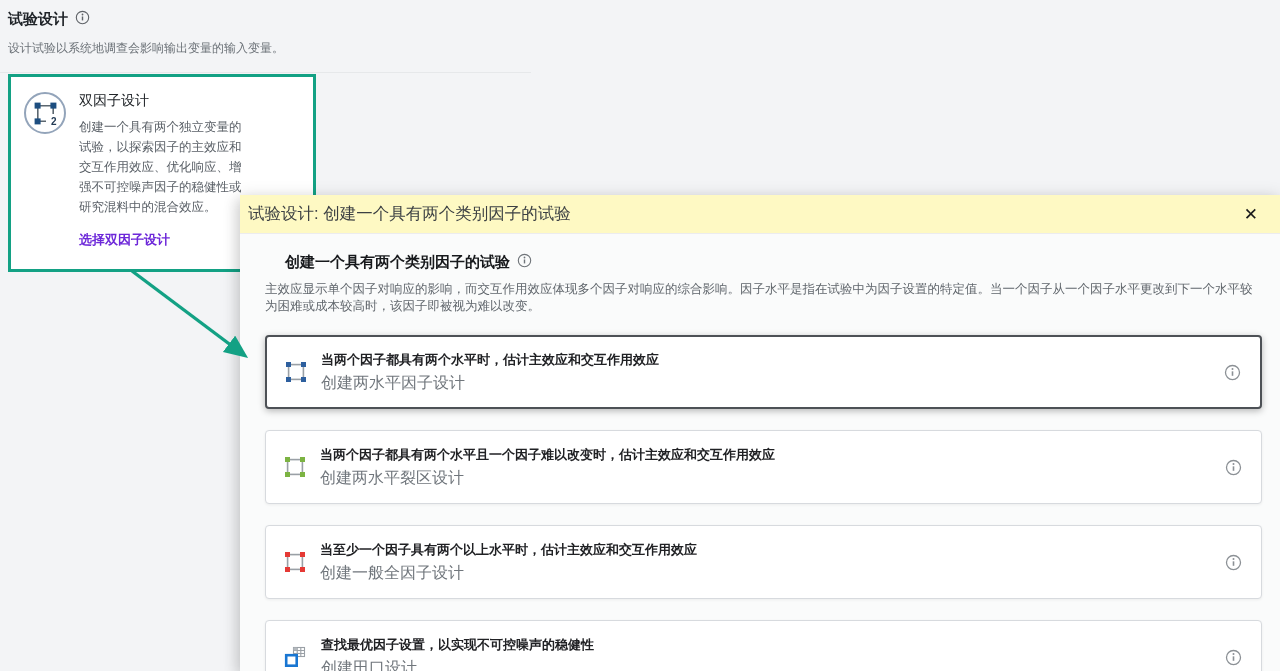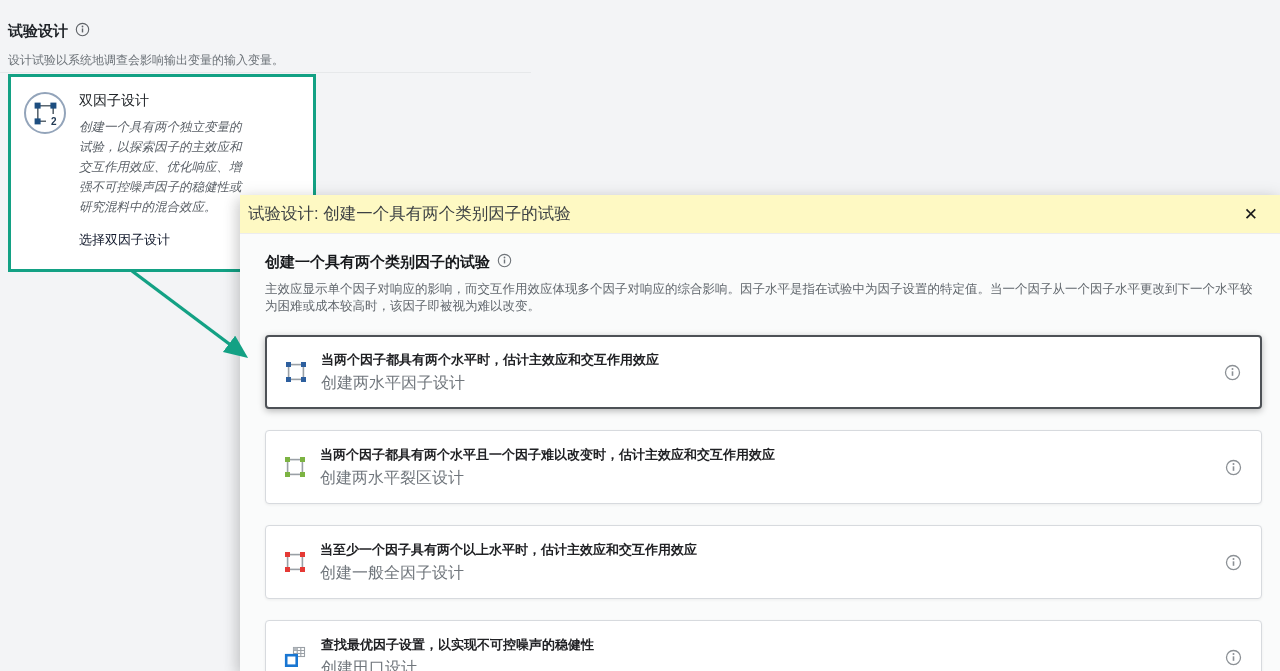--- a/index.html
+++ b/index.html
@@ -5,58 +5,58 @@
   * { margin: 0; padding: 0; box-sizing: border-box; }
   html, body { width: 1280px; height: 671px; overflow: hidden; }
   body {
     background: #f3f4f6;
     font-family: "Liberation Sans", "DejaVu Sans", sans-serif;
     position: relative;
     color: #212529;
   }
 
   
-  .app-header { position: absolute; left: 8px; top: 22px; }
+  .app-header { position: absolute; left: 8px; top: 10px; }
   .header-title-row { display: flex; align-items: center; gap: 7px; }
   .header-title-row h1 { font-size: 15px; font-weight: bold; color: #1f2328; }
   .app-subtitle { margin-top: 11px; font-size: 12px; color: #6b7177; text-align: center; }
   .section-divider { position: absolute; left: 0; top: 72px; width: 531px; height: 1px; background: #e6e8ea; }
 
   
   .design-card {
     position: absolute; left: 8px; top: 74px; width: 308px; height: 198px;
     background: #ffffff; border: 3px solid #13a184; z-index: 1; cursor: pointer;
   }
   .card-inner { display: flex; padding: 15px 10px 0 13px; }
   .card-circle {
     width: 42px; height: 42px; border: 2px solid #93a4ba; border-radius: 50%;
     display: flex; align-items: center; justify-content: center; flex: none; background: #fff;
   }
   .card-text { margin-left: 13px; }
   .card-text h2 { font-size: 14px; font-weight: normal; color: #212529; }
-  .card-desc { margin-top: 7px; width: 172px; font-size: 12.5px; line-height: 20px; color: #5a6067; font-style: italic; }
-  .card-link { display: inline-block; margin-top: 14px; font-size: 13px; font-weight: normal; color: #0f172a; text-decoration: none; cursor: pointer; }
+  .card-desc { margin-top: 7px; width: 172px; font-size: 12.5px; line-height: 20px; color: #5a6067; }
+  .card-link { display: inline-block; margin-top: 14px; font-size: 13px; font-weight: bold; color: #6d28d9; text-decoration: none; cursor: pointer; }
 
   
   .dialog {
     position: absolute; left: 240px; top: 195px; width: 1040px; height: 476px;
     background: #fafbfb; z-index: 2;
     box-shadow: 0 3px 16px rgba(0,0,0,.18), -5px 5px 12px rgba(0,0,0,.07);
   }
   .dialog-titlebar {
     height: 39px; background: #fef9c3; border-bottom: 1px solid #ececee;
     display: flex; align-items: center; padding: 0 18px 0 8px;
   }
   .dialog-title { font-size: 16.5px; color: #3c4043; }
   .dialog-close {
     margin-left: auto; background: none; border: none; font-size: 17px; line-height: 1;
     color: #18191b; cursor: pointer; font-family: inherit; padding: 2px 4px;
   }
   .dialog-body { padding: 19px 18px 0 25px; }
-  .body-heading-row { display: flex; align-items: center; gap: 7px; }
+  .body-heading-row { display: flex; align-items: center; gap: 7px; margin-left: 20px; }
   .body-heading-row h2 { font-size: 15px; font-weight: bold; color: #17191c; }
   .dialog-desc { margin-top: 9px; font-size: 12.5px; line-height: 16.5px; color: #60666c; max-width: 1000px; }
 
   
   .options-list { margin-top: 21px; }
   .option-row {
     display: flex; align-items: center; height: 74px; margin-bottom: 21px;
     background: #ffffff; border: 1px solid #d7dade; border-radius: 4px;
     box-shadow: 0 1px 3px rgba(0,0,0,.06); cursor: pointer;
   }

